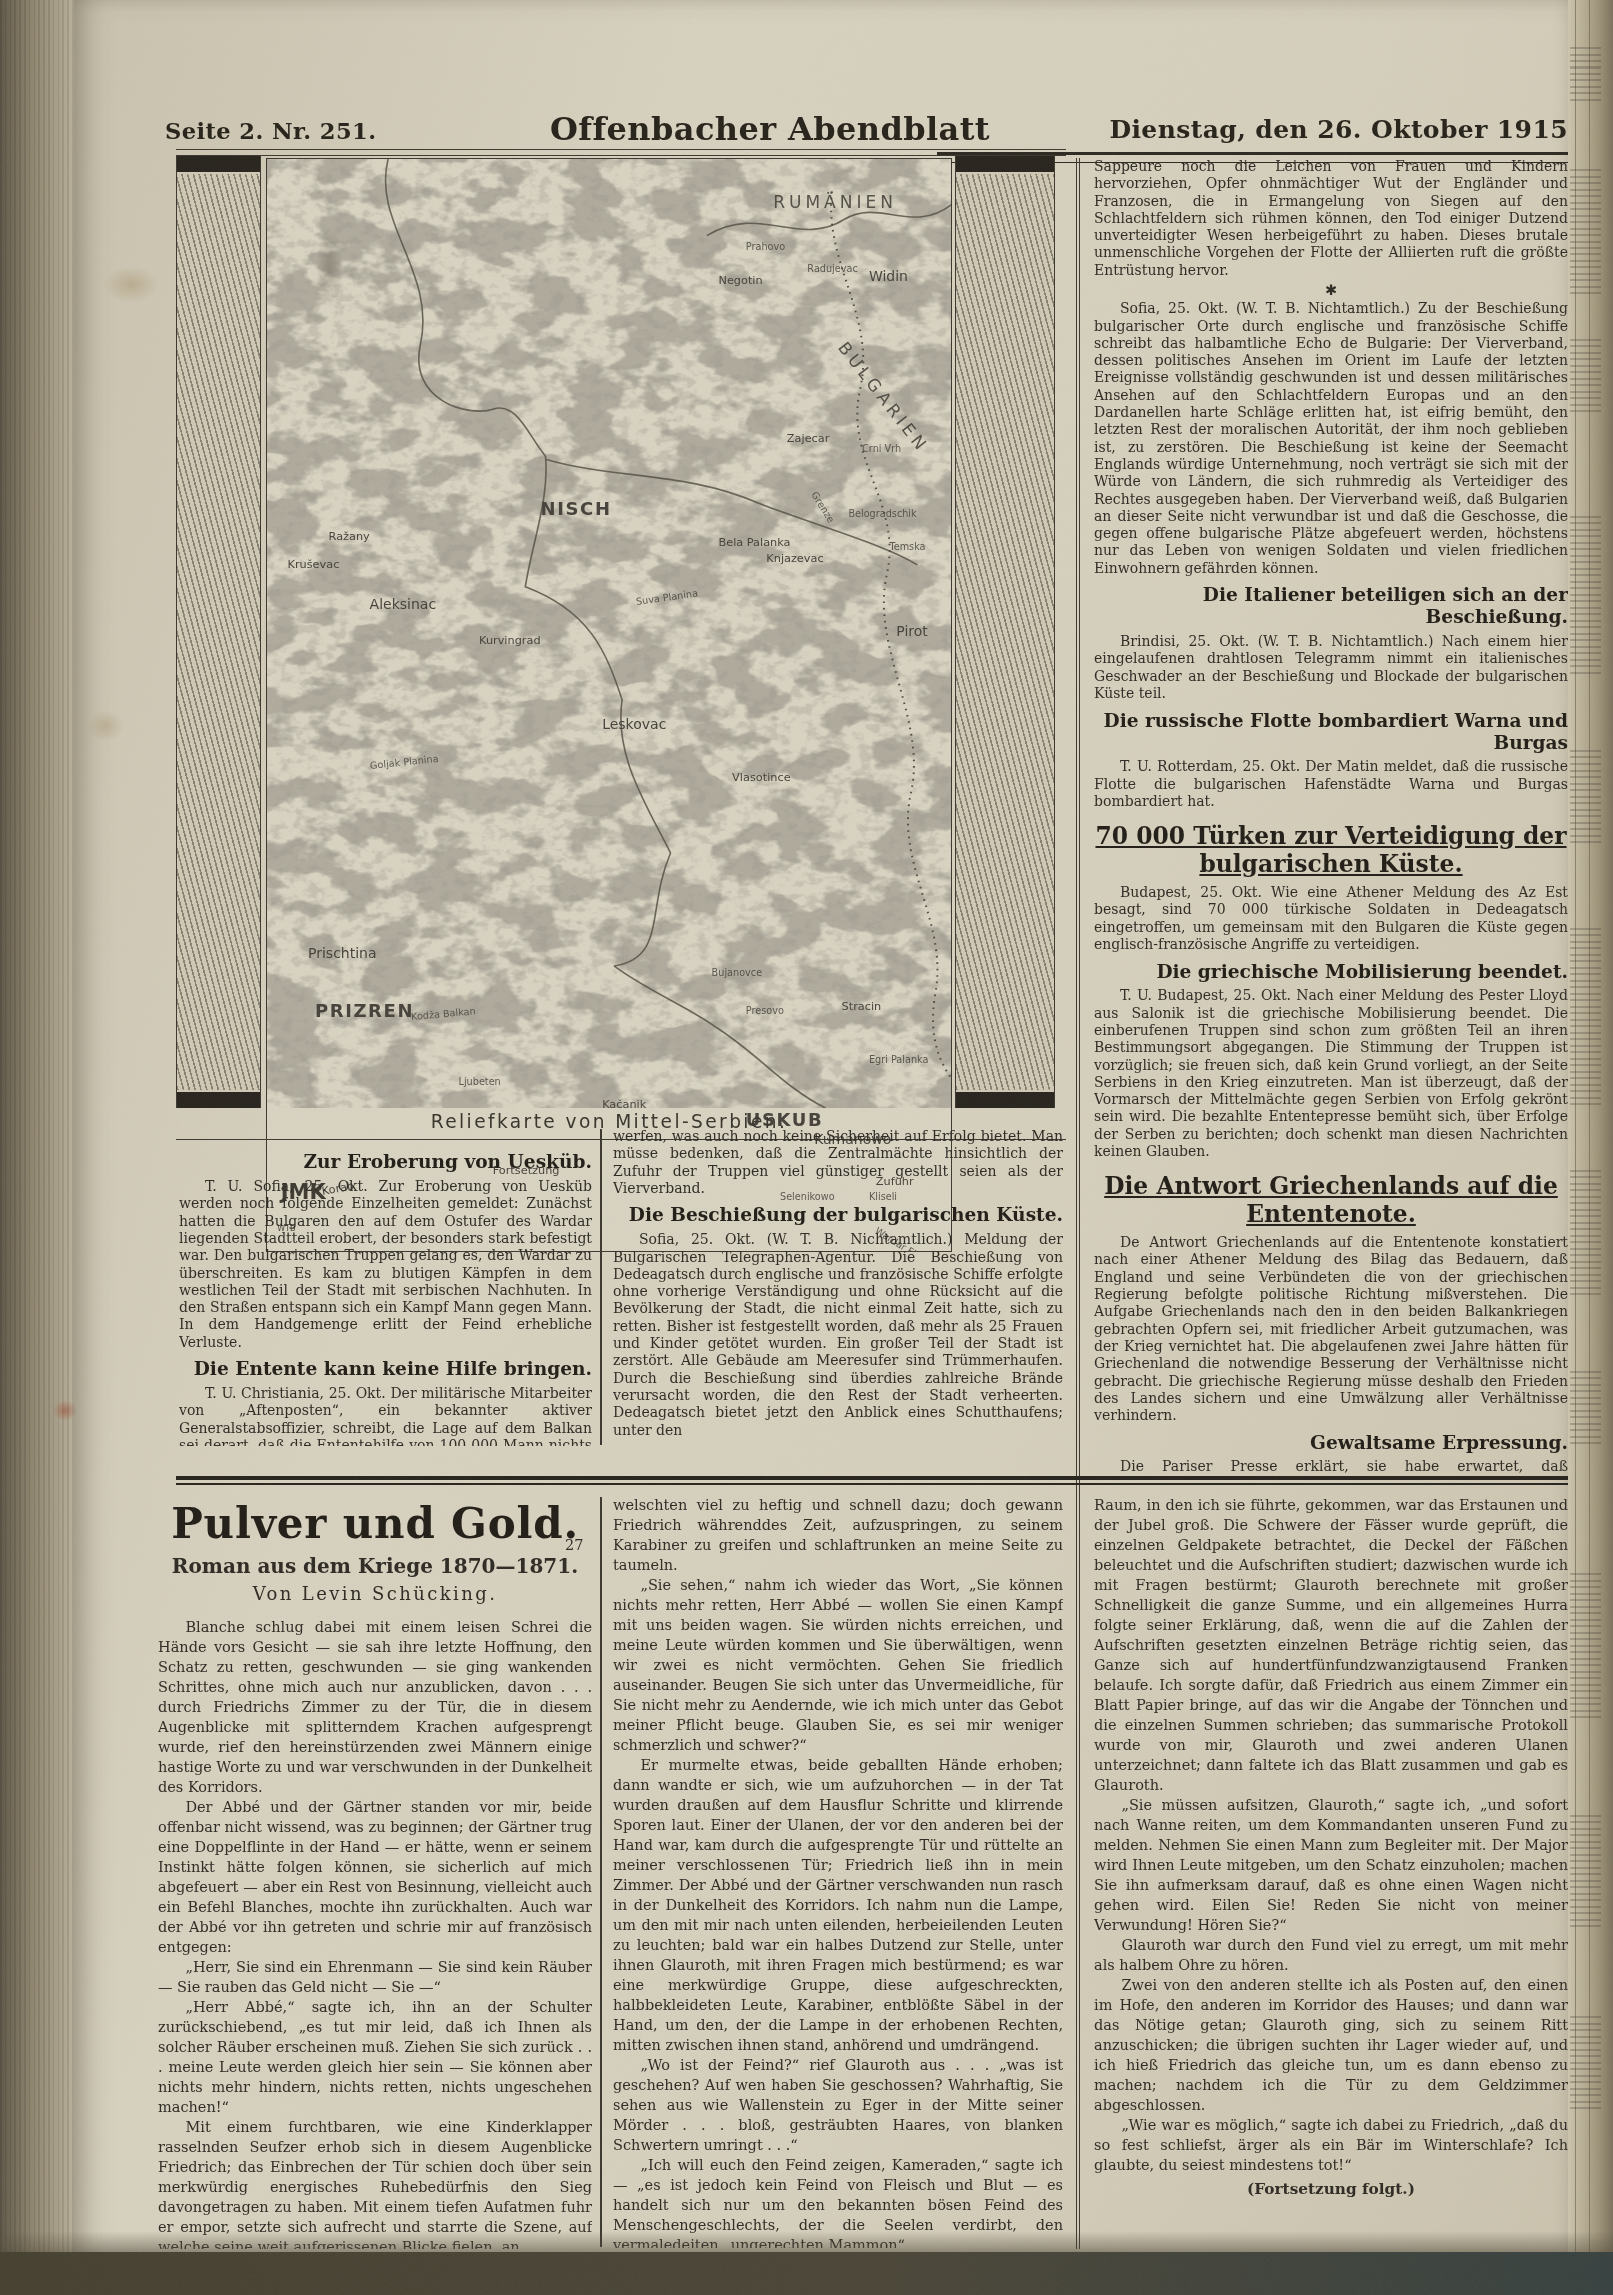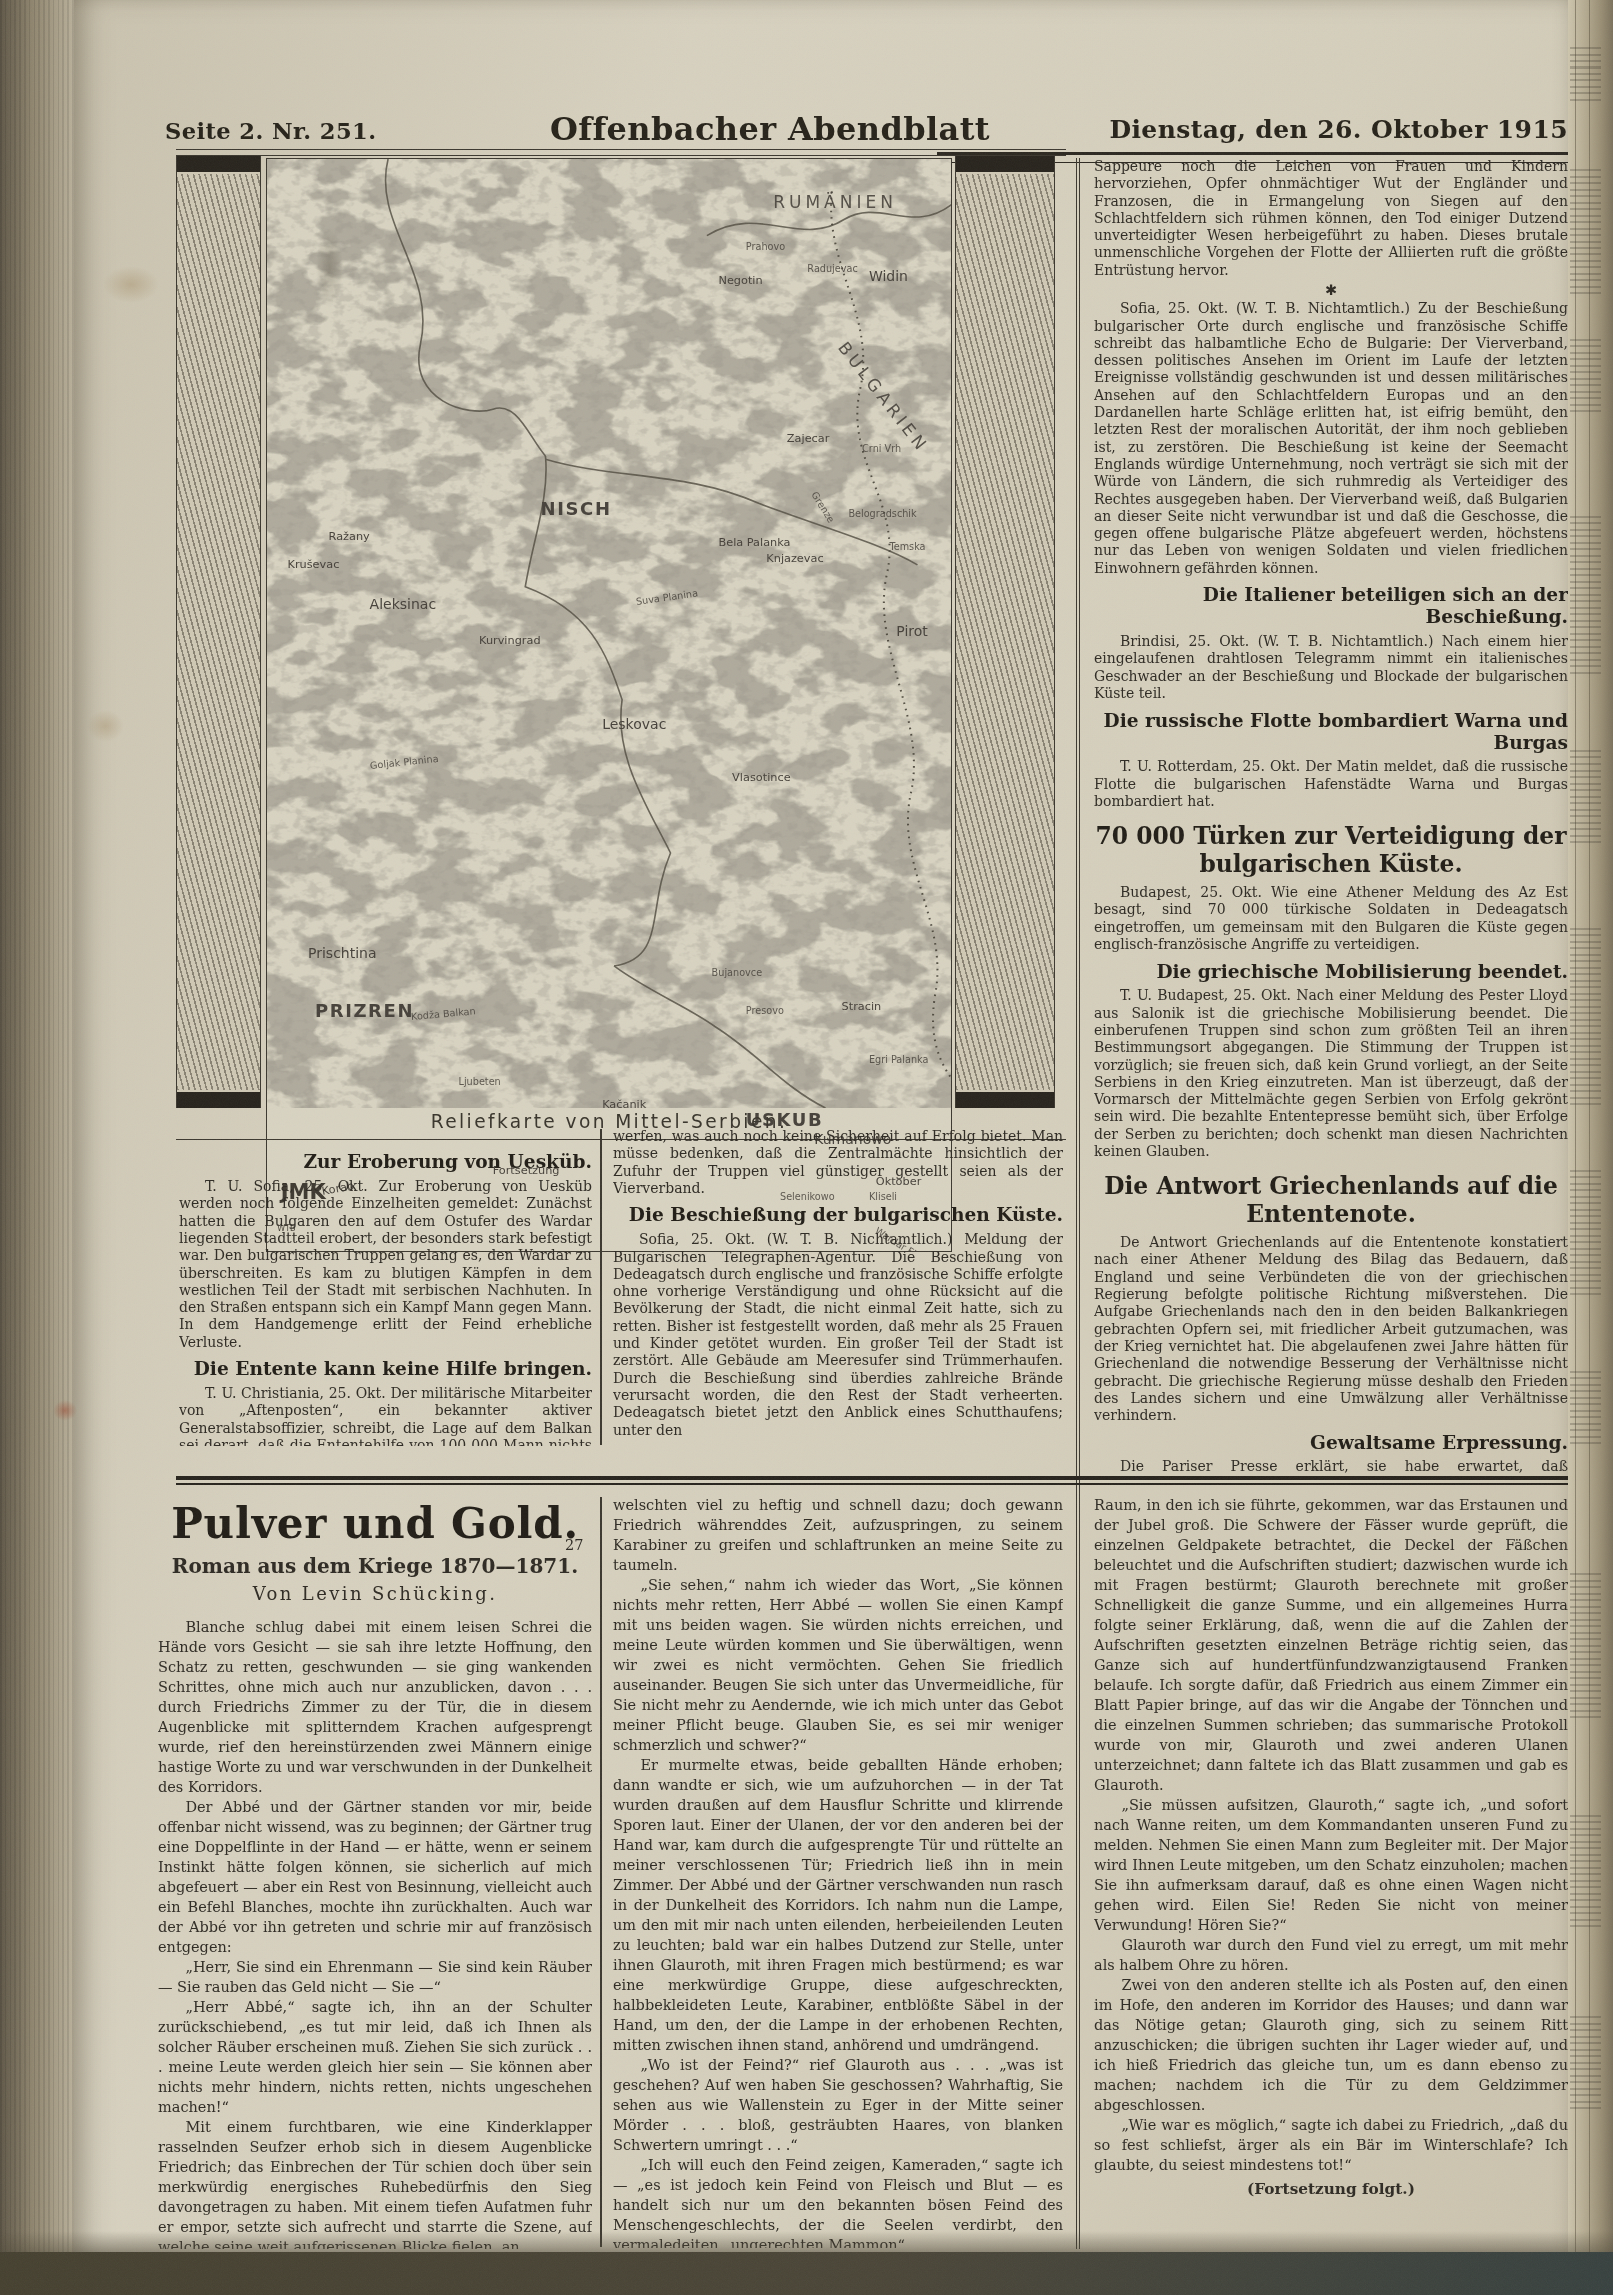--- a/index.html
+++ b/index.html
@@ -74,21 +74,21 @@
         border-top:4px solid #27231c;border-bottom:2.4px solid #27231c;box-sizing:border-box;}
   
   .col{position:absolute;overflow:hidden;text-align:justify;}
   .news-left{left:179px;top:1144px;width:413px;height:302px;}
   .news-mid{left:613px;top:1128px;width:450px;height:348px;}
   .news-right{left:1094px;top:158px;width:474px;height:1316px;}
   .col p{margin:0 0 1.6px 0;font-size:14px;line-height:17.3px;}
   .col p.ind{text-indent:26px;}
   .nheadline{font-weight:bold;text-align:right;font-size:18.6px;line-height:22px;margin:7.3px 0 4.8px;color:#211d16;}
   .nbig{font-weight:bold;text-align:center;font-size:23.4px;line-height:28px;margin:11.3px 0 6.5px;
-        white-space:pre-line;color:#211d16;}
+        white-space:pre-line;color:#211d16;text-decoration:underline;}
   .star{text-align:center;font-size:14.5px;line-height:18px;margin:1.6px 0;}
   
   .novel-col{position:absolute;overflow:hidden;text-align:justify;}
   .novel-col p{margin:0;font-size:14.5px;line-height:20px;}
   .novel-col p.ind{text-indent:27.4px;}
   .nov1{left:158px;top:1494px;width:434px;height:755px;}
   .nov2{left:613px;top:1495px;width:450px;height:753px;}
   .nov3{left:1094px;top:1495px;width:474px;height:753px;}
   .novel-title{font-size:42px;font-weight:bold;text-align:center;margin:4.8px 0 6.5px;color:#211d16;letter-spacing:0.8px;}
   .novel-sub{font-size:20px;font-weight:bold;text-align:center;margin:0 0 4.8px;}
@@ -174,21 +174,21 @@
         <span class="maplabel md" style="left: 6%; top: 72%;">Prischtina</span>
         <span class="maplabel xl" style="left: 7%; top: 77%;">PRIZREN</span>
         <span class="maplabel xs" style="left: 21%; top: 78%; transform: rotate(-5deg);">Kodža Balkan</span>
         <span class="maplabel xs" style="left: 28%; top: 84%;">Ljubeten</span>
         <span class="maplabel sm" style="left: 49%; top: 86%;">Kačanik</span>
         <span class="maplabel xs" style="left: 65%; top: 74%;">Bujanovce</span>
         <span class="maplabel xs" style="left: 70%; top: 77.5%;">Presovo</span>
         <span class="maplabel sm" style="left: 84%; top: 77%;">Stracin</span>
         <span class="maplabel xs" style="left: 88%; top: 82%;">Egri Palanka</span>
         <span class="maplabel md" style="left: 80%; top: 89%;">Kumanowo</span>
-        <span class="maplabel sm" style="left: 89%; top: 93%;">Oktober</span>
+        <span class="maplabel sm" style="left: 89%; top: 93%;">Zufuhr</span>
         <span class="maplabel xl" style="left: 70%; top: 87%;">USKUB</span>
         <span class="maplabel sm" style="left: 33%; top: 92%;">Fortsetzung</span>
         <span class="maplabel sm" style="left: 8%; top: 94%; transform: rotate(-10deg);">Korab</span>
         <span class="maplabel xs" style="left: 75%; top: 94.5%;">Selenikowo</span>
         <span class="maplabel xs" style="left: 88%; top: 94.5%;">Kliseli</span>
         <span class="maplabel xs" style="left: 89%; top: 97.5%; transform: rotate(32deg);">Wardar Fl.</span>
       </div>
     <div class="map-sig">JMK</div>
     <div class="map-credit">WTB</div>
   </div>

